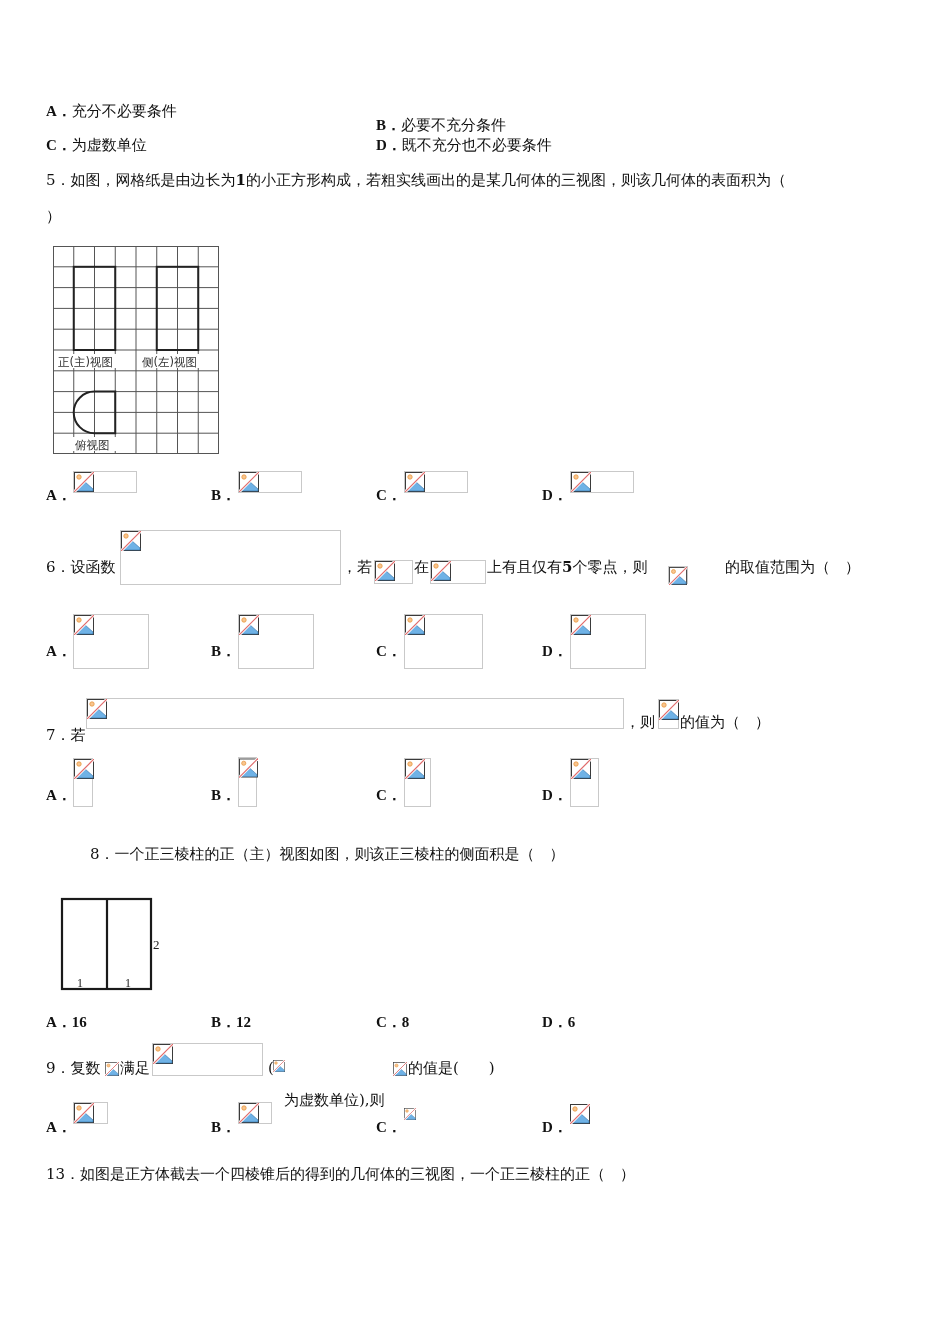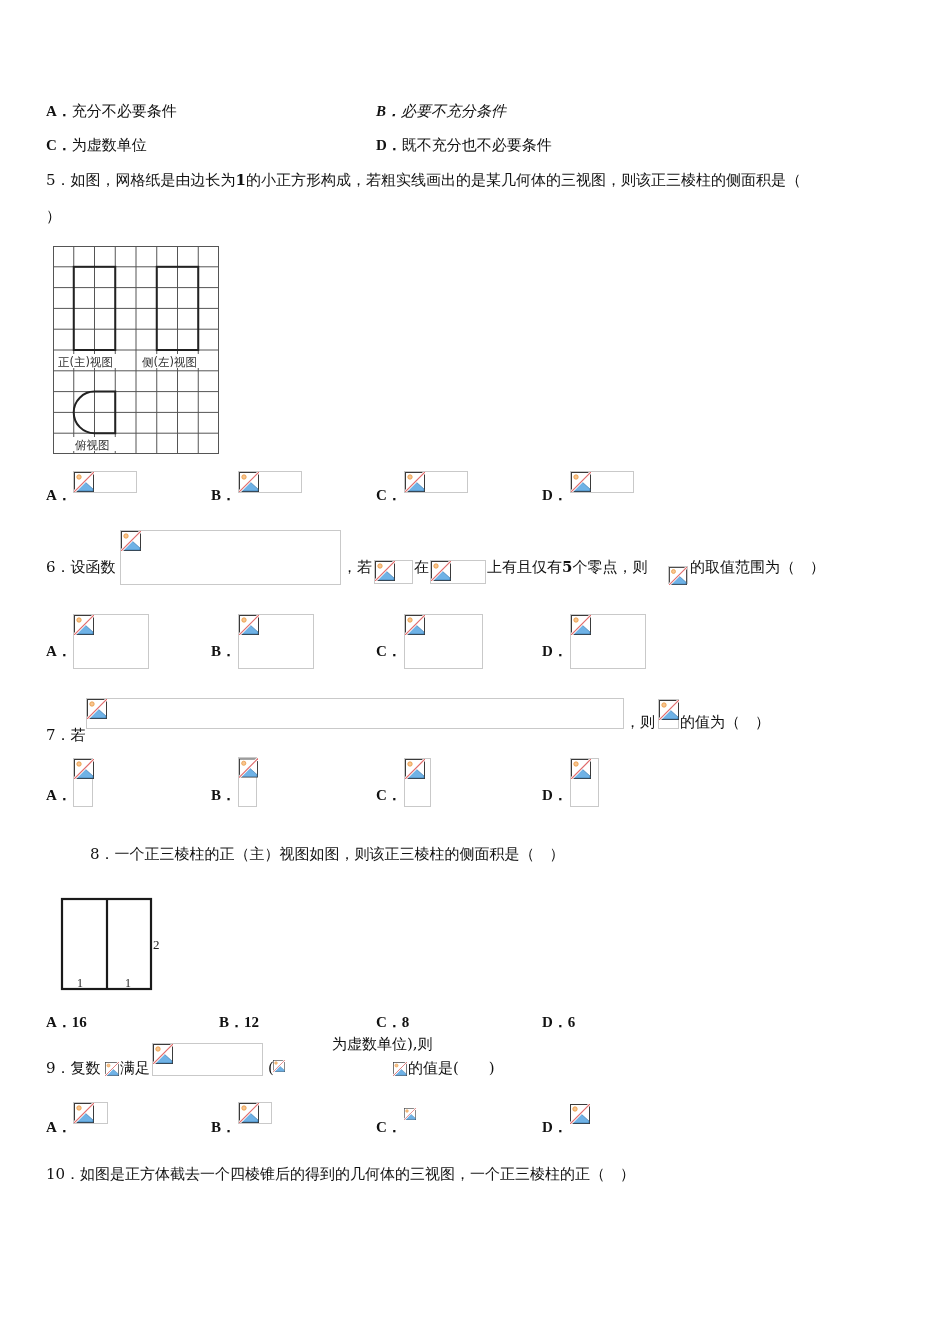--- a/index.html
+++ b/index.html
@@ -32,34 +32,34 @@
       <line x1="0" y1="20" x2="20" y2="0" stroke="#ffffff" stroke-width="3"></line>
       <line x1="0" y1="20" x2="20" y2="0" stroke="#e06a6a" stroke-width="1.2"></line>
     </symbol>
   </defs>
 </svg>
 
 <div>
   <div class="abs" style="left:46px; top:102px;">
     <span class="opt-label">A．</span><span class="opt-text">充分不必要条件</span>
   </div>
-  <div class="abs" style="left:376px; top:102px;font-style:italic;">
+  <div class="abs" style="left:376px; top:116px;">
     <span class="opt-label">B．</span><span class="opt-text">必要不充分条件</span>
   </div>
   <div class="abs" style="left:46px; top:136px;">
     <span class="opt-label">C．</span><span class="opt-text">为虚数单位</span>
   </div>
   <div class="abs" style="left:376px; top:136px;">
     <span class="opt-label">D．</span><span class="opt-text">既不充分也不必要条件</span>
   </div>
 </div>
 
 <div>
   <div class="abs q-text" style="left:46px; top:171px;">
-    <span>5．</span><span>如图，网格纸是由边长为</span><span class="bold">1</span><span>的小正方形构成，若粗实线画出的是某几何体的三视图，则该正三棱柱的侧面积是（</span>
+    <span>5．</span><span>如图，网格纸是由边长为</span><span class="bold">1</span><span>的小正方形构成，若粗实线画出的是某几何体的三视图，则该几何体的表面积为（</span>
   </div>
   <div class="abs q-text" style="left:46px; top:207px;">）</div>
 
   <svg class="grid-fig" viewBox="0 0 166 208">
     <g stroke="#555" stroke-width="1" fill="none">
       <rect x="0.5" y="0.5" width="165" height="207"></rect>
       <line x1="20.75" y1="0" x2="20.75" y2="208"></line>
       <line x1="41.5" y1="0" x2="41.5" y2="208"></line>
       <line x1="62.25" y1="0" x2="62.25" y2="208"></line>
       <line x1="83" y1="0" x2="83" y2="208"></line>
@@ -137,21 +137,21 @@
       </svg>
   </div>
   <div class="abs q-text" style="left:487px; top:558px;">
     <span>上有且仅有</span><span class="bold">5</span><span>个零点，则</span>
   </div>
   <div class="img-ph" style="left:668px; top:566px; width:20px; height:18px;">
     <svg class="bi" width="18" height="18">
         <use href="#broken-img"></use>
       </svg>
   </div>
-  <div class="abs q-text" style="left:690px; top:558px;">的取值范围为（　）</div>
+  <div class="abs q-text" style="left:725px; top:558px;">的取值范围为（　）</div>
 
   <div class="abs opt-label" style="left:46px; top:642px;">A．</div>
   <div class="img-ph" style="left:73px; top:614px; width:76px; height:55px;">
     <svg class="bi" width="20" height="20">
         <use href="#broken-img"></use>
       </svg>
   </div>
   <div class="abs opt-label" style="left:211px; top:642px;">B．</div>
   <div class="img-ph" style="left:238px; top:614px; width:76px; height:55px;">
     <svg class="bi" width="20" height="20">
@@ -225,21 +225,21 @@
       <line x1="62" y1="7" x2="62" y2="97"></line>
     </g>
     <text x="32" y="95" font-size="12" fill="#222" font-family="Liberation Serif, serif">1</text>
     <text x="80" y="95" font-size="12" fill="#222" font-family="Liberation Serif, serif">1</text>
     <text x="108" y="57" font-size="13" fill="#222" font-family="Liberation Serif, serif">2</text>
   </svg>
 
   <div class="abs opt-label" style="left:46px; top:1013px;">
     <span>A．</span><span>16</span>
   </div>
-  <div class="abs opt-label" style="left:211px; top:1013px;margin-left:8px;">
+  <div class="abs opt-label" style="left:211px; top:1013px;">
     <span>B．</span><span>12</span>
   </div>
   <div class="abs opt-label" style="left:376px; top:1013px;">
     <span>C．</span><span>8</span>
   </div>
   <div class="abs opt-label" style="left:542px; top:1013px;">
     <span>D．</span><span>6</span>
   </div>
 </div>
 
@@ -257,21 +257,21 @@
     <svg class="bi" width="20" height="20">
         <use href="#broken-img"></use>
       </svg>
   </div>
   <div class="abs q-text" style="left:268px; top:1059px;">(</div>
   <div class="img-ph" style="left:273px; top:1056px; width:12px; height:20px; border:none;">
     <svg class="bi" width="12" height="18" viewBox="0 0 12 20" preserveAspectRatio="xMinYMin slice">
         <use href="#broken-img"></use>
       </svg>
   </div>
-  <div class="abs q-text" style="left:284px; top:1035px;margin-left:48px;">为虚数单位),则</div>
+  <div class="abs q-text" style="left:284px; top:1091px;">为虚数单位),则</div>
   <div class="img-ph" style="left:393px; top:1062px; width:15px; height:14px; border:none;">
     <svg class="bi" width="14" height="14">
         <use href="#broken-img"></use>
       </svg>
   </div>
   <div class="abs q-text" style="left:408px; top:1059px;">的值是(　　)</div>
 
   <div class="abs opt-label" style="left:46px; top:1118px;">A．</div>
   <div class="img-ph" style="left:73px; top:1102px; width:35px; height:22px;">
     <svg class="bi" width="20" height="20">
@@ -293,15 +293,15 @@
   <div class="abs opt-label" style="left:542px; top:1118px;">D．</div>
   <div class="img-ph" style="left:570px; top:1104px; width:22px; height:20px; border:none;">
     <svg class="bi" width="20" height="20">
         <use href="#broken-img"></use>
       </svg>
   </div>
 </div>
 
 <div>
   <div class="abs q-text" style="left:46px; top:1165px;">
-    <span>10．</span><span>如图是正方体截去一个四棱锥后的得到的几何体的三视图，一个正三棱柱的正（　）</span>
+    <span>13．</span><span>如图是正方体截去一个四棱锥后的得到的几何体的三视图，一个正三棱柱的正（　）</span>
   </div>
 </div>
 
 </body></html>

